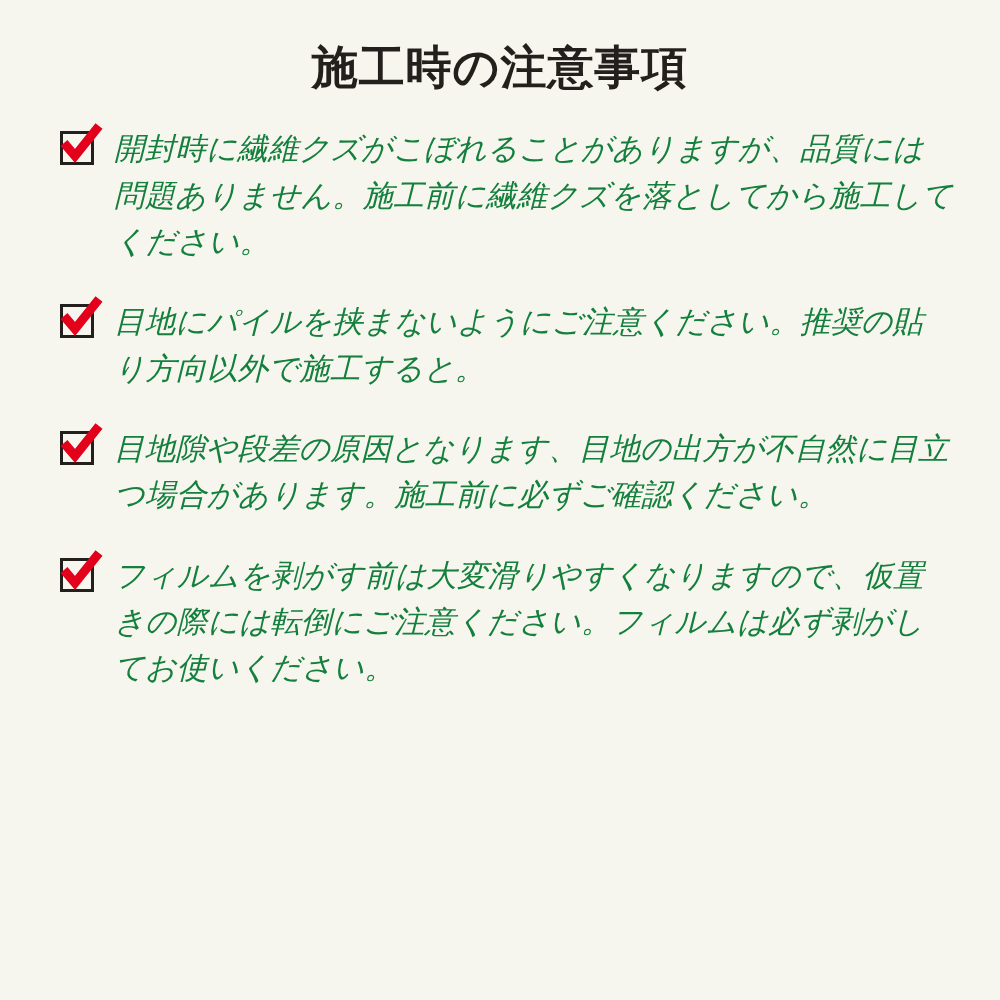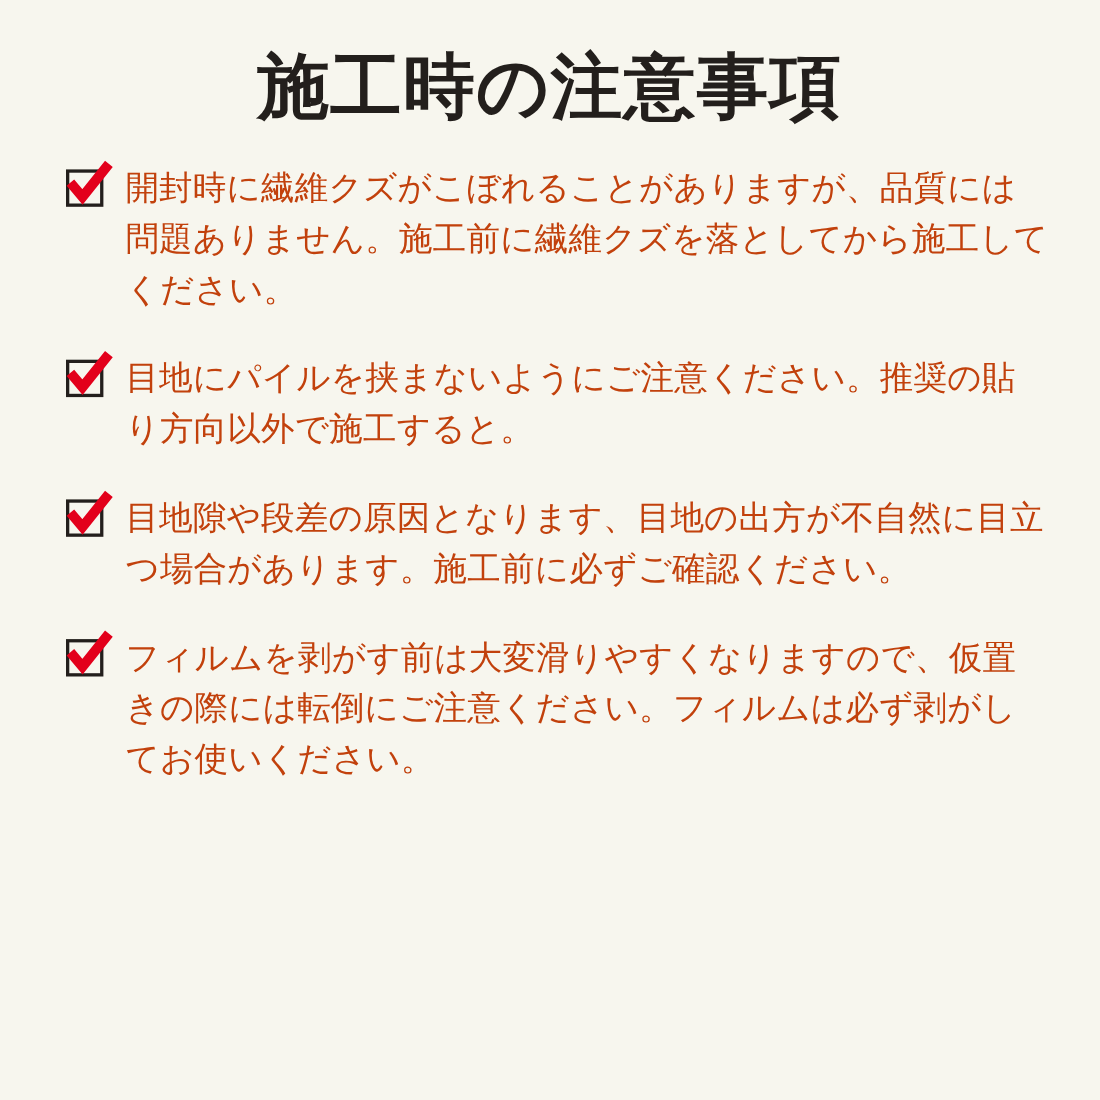--- a/index.html
+++ b/index.html
@@ -16,21 +16,21 @@
   }
   .page {
     width: 1000px;
     height: 1000px;
     box-sizing: border-box;
     padding: 34px 46px 0 46px;
     position: relative;
   }
   .title {
     text-align: center;
-    font-size: 65px;
+    font-size: 46px;
     font-weight: bold;
     letter-spacing: 0.02em;
     color: #231f1c;
     margin: 6px 0 30px 0;
     line-height: 1.2;
   }
   .list {
     margin: 0;
     padding: 0;
     list-style: none;
@@ -64,23 +64,24 @@
     left: -2px;
     top: -8px;
     width: 46px;
     height: 46px;
     overflow: visible;
   }
   .item-text {
     font-size: 30.5px;
     line-height: 1.52;
     letter-spacing: 0.005em;
-    color: #c2410c;
+    color: #15803d;
     font-weight: 500;
     max-width: 845px;
+    font-style: italic;
   }
 </style>
 </head>
 <body>
 
 <div class="page">
 
   <h1 class="title">施工時の注意事項</h1>
 
   <ul class="list">

